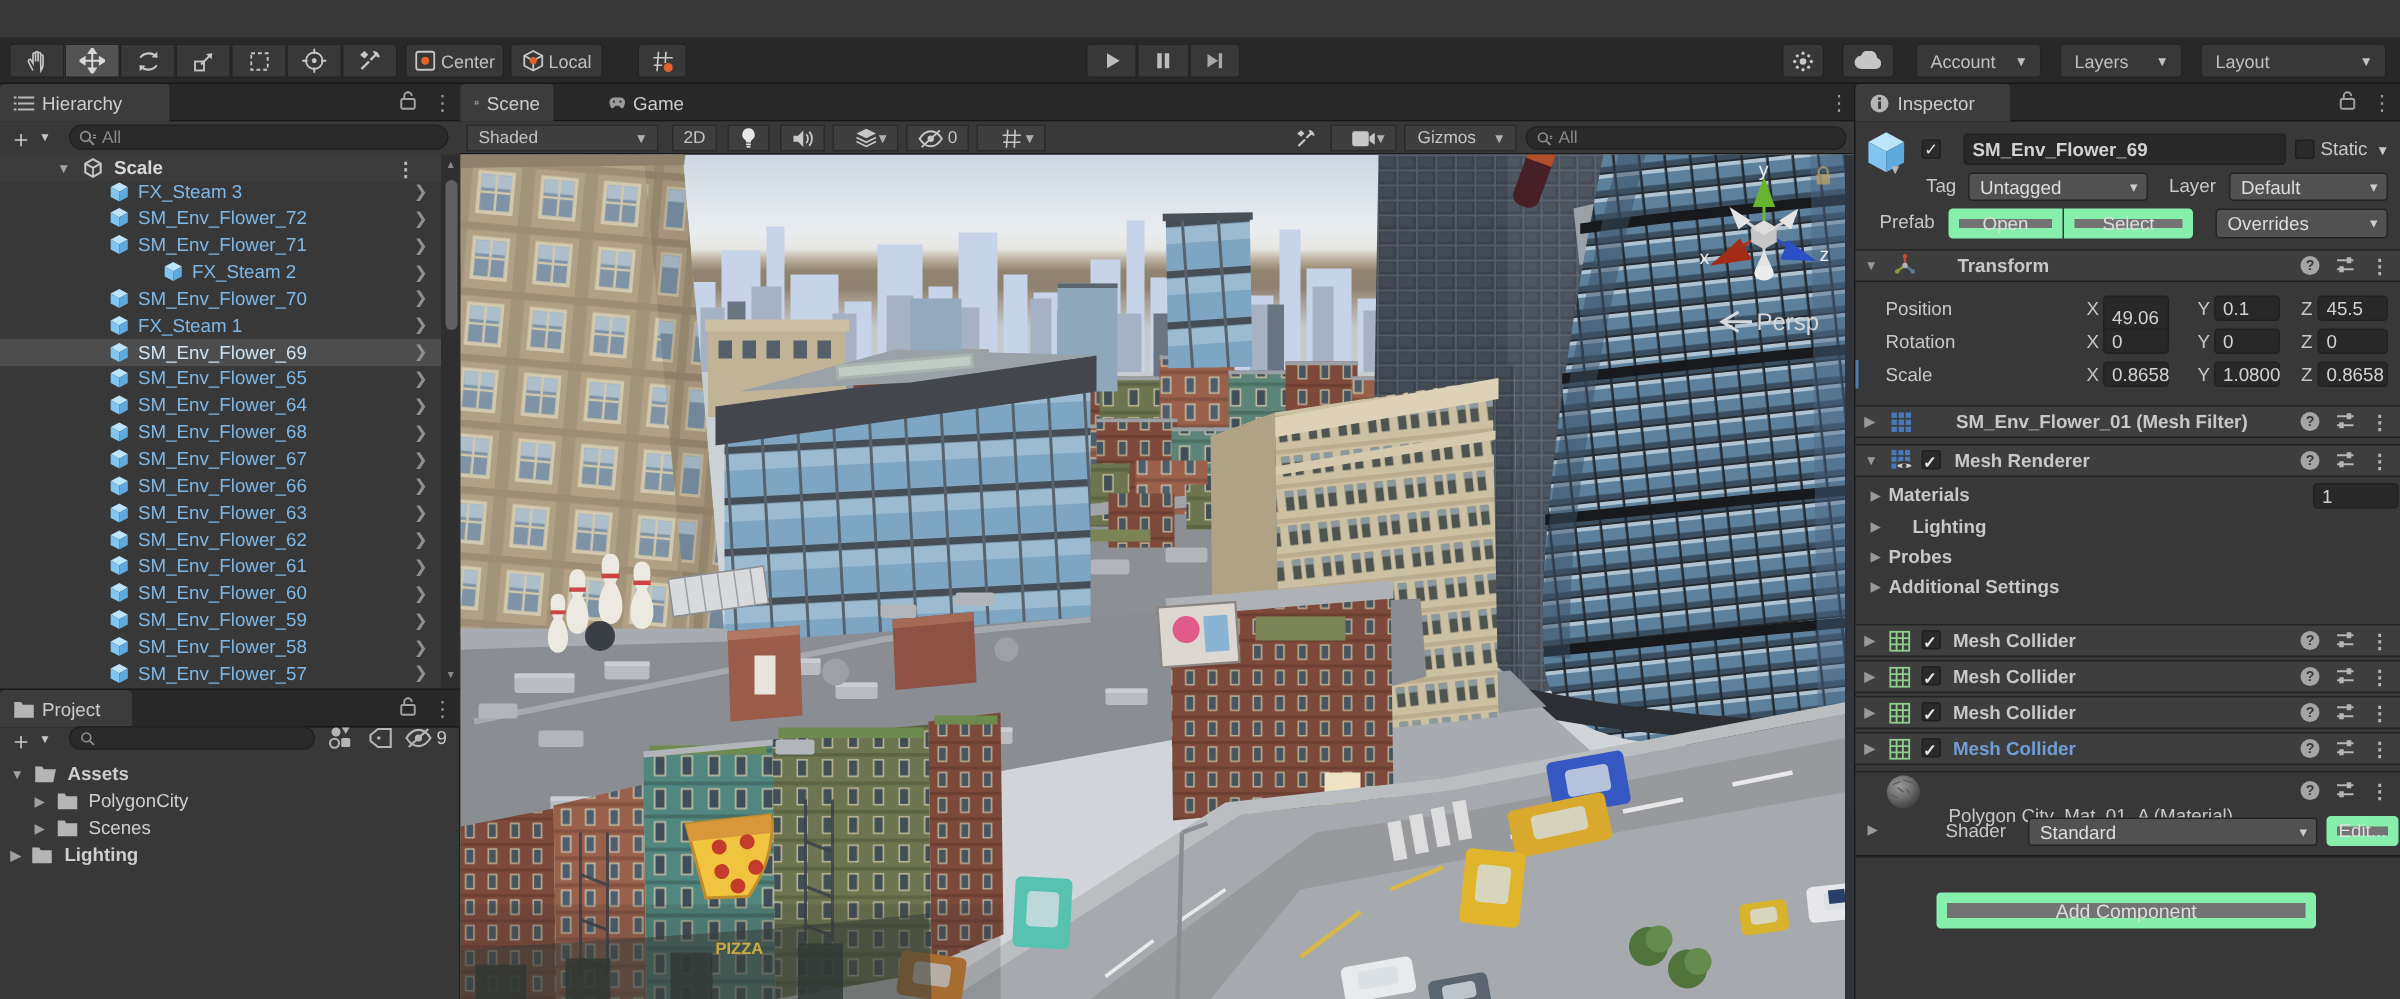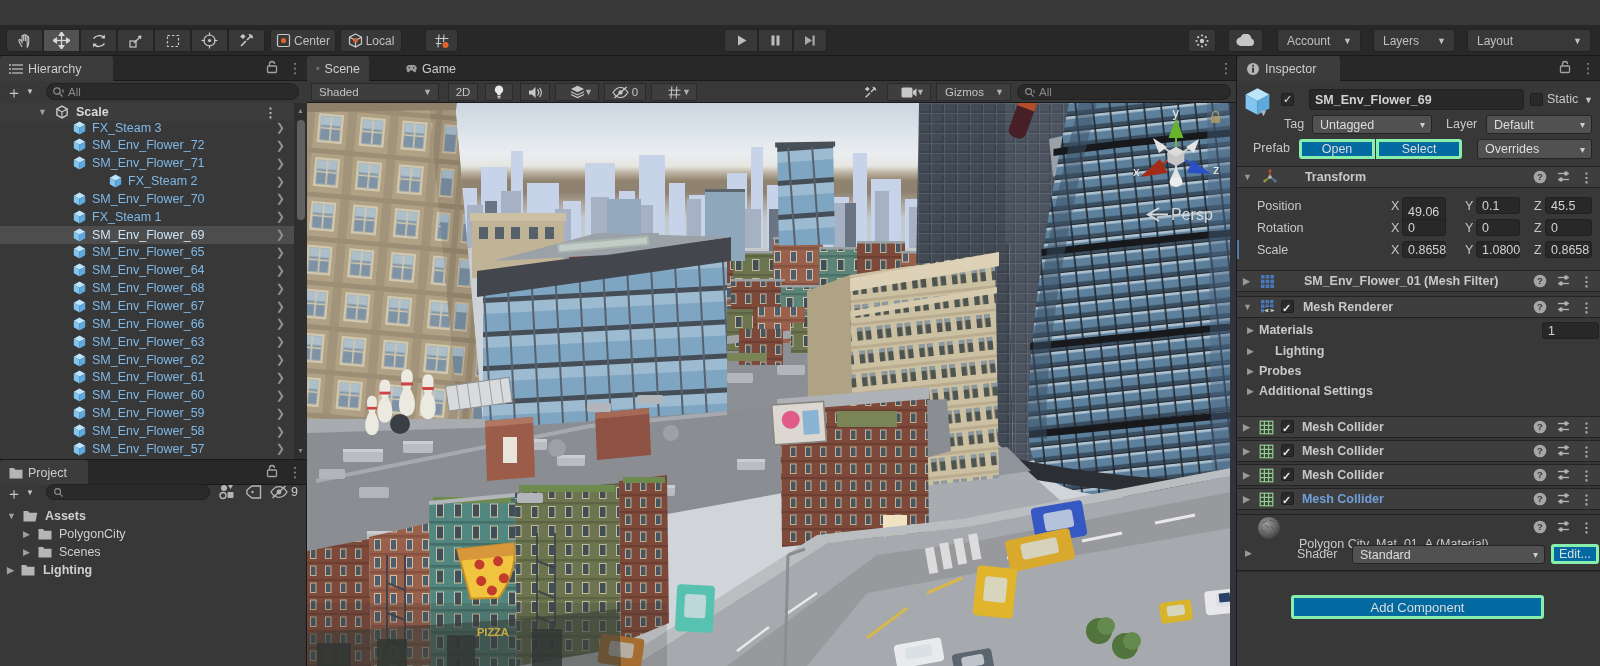--- a/index.html
+++ b/index.html
@@ -40,21 +40,21 @@
 #scene { position:absolute; left:307px; top:56px; width:929px; height:610px; background:#383838; }
 #scene-tools { position:absolute; left:0; top:25px; width:929px; height:22px; background:#383838; border-bottom:1px solid #191919; }
 .sbtn { position:absolute; top:2px; height:18px; background:#3e3e3e; border:1px solid #2a2a2a; color:#c4c4c4; font-size:11.5px; display:flex; align-items:center; justify-content:center; }
 #viewport { position:absolute; left:0; top:47px; width:929px; height:563px; }
 
 
 #insp { position:absolute; left:1236px; top:56px; width:364px; height:610px; background:#383838; border-left:1px solid #191919; color:#c8c8c8; font-size:12.5px; }
 .ifield { background:#282828; border:1px solid #212121; border-radius:3px; color:#d2d2d2; font-size:12.5px; display:flex; align-items:center; padding:0 5px; }
 .idrop { background:#515151; border:1px solid #242424; border-radius:3px; color:#dddddd; font-size:12.5px; display:flex; align-items:center; padding:0 7px; }
 .idrop:after { content:"▾"; position:absolute; right:6px; color:#cccccc; font-size:10px; }
-.ibtn { background:#0369a1; border:3px solid #86efac; color:#dddddd; font-size:12.5px; display:flex; align-items:center; justify-content:center; }
+.ibtn { background:#737373; border:7px solid #86efac; color:#dddddd; font-size:12.5px; display:flex; align-items:center; justify-content:center; }
 .chead { position:absolute; left:0; width:364px; height:22px; background:#3e3e3e; border-top:1px solid #232323; border-bottom:1px solid #232323; display:flex; align-items:center; font-weight:bold; color:#c8c8c8; }
 .hicons { position:absolute; right:8px; display:flex; gap:10px; color:#b5b5b5; font-size:12px; }
 .fold { color:#999; font-size:9px; margin:0 4px 0 6px; }
 .cb { width:13px; height:13px; background:#2a2a2a; border:1px solid #1f1f1f; border-radius:2px; display:flex; align-items:center; justify-content:center; }
 .cb.ck:after { content:"✓"; color:#e4e4e4; font-size:11px; margin-top:-1px; }
 </style>
 </head>
 <body>
 <div id="app">
 

